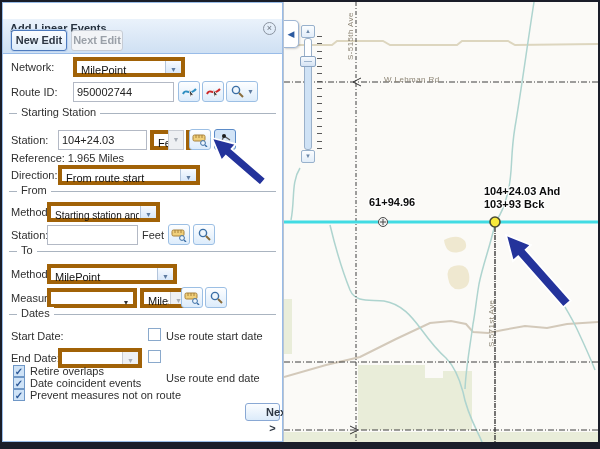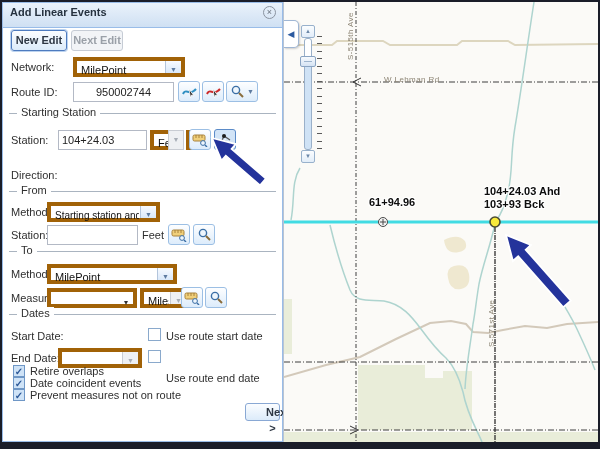--- a/index.html
+++ b/index.html
@@ -1,21 +1,21 @@
 <!DOCTYPE html>
 <html><head>
 <meta charset="utf-8">
 <style>
   * { margin:0; padding:0; box-sizing:border-box; }
   body { font-family:"Liberation Sans", sans-serif; background:#fff; }
   .screen { position:relative; width:600px; height:449px; border:2px solid #1a1d29; border-bottom-width:7px; background:#fff; overflow:hidden; }
 
   
   .panel { position:absolute; left:0; top:0; width:281px; height:440px; background:#fff; border:1px solid #99bce8; }
-  .panel-header { position:absolute; left:0; top:0; right:0; height:25px; background:linear-gradient(#eaf2fb,#cfe0f3); border-bottom:1px solid #99bce8; }
+  .panel-header { position:absolute; left:0; top:16px; right:0; height:35px; background:linear-gradient(#eaf2fb,#cfe0f3); border-bottom:1px solid #99bce8; }
   .panel-title { position:absolute; left:7px; top:3px; font-size:11px; font-weight:bold; color:#26323f; }
   .close { position:absolute; right:6px; top:3px; width:13px; height:13px; border:1px solid #8a93a0; border-radius:50%; color:#6a737f; font-size:9px; line-height:11px; text-align:center; cursor:pointer; }
 
   .lbl { position:absolute; font-size:11px; color:#2f2f2f; white-space:nowrap; }
   .ref { position:absolute; font-size:11px; color:#2f2f2f; white-space:nowrap; }
 
   .input { position:absolute; height:20px; border:1px solid #b3b9c5; background:#fff; font:11px "Liberation Sans", sans-serif; color:#222; padding:0 3px; }
   .combo { position:absolute; height:20px; border:4px solid #a16207; background:#fff; }
   .combo-text { position:absolute; left:4px; right:17px; top:3px; font-size:11px; color:#111; white-space:nowrap; overflow:hidden; }
   .combo-text.small { font-size:10px; top:4px; }
@@ -69,21 +69,21 @@
     <div class="btn focused" style="left:8px;top:27px;width:56px;">New Edit</div>
     <div class="btn disabled" style="left:68px;top:27px;width:52px;">Next Edit</div>
 
     <span class="lbl" style="left:8px;top:58px;">Network:</span>
     <div class="combo" style="left:70px;top:54px;width:112px;">
       <span class="combo-text">MilePoint</span>
       <span class="trigger">▼</span>
     </div>
 
     <span class="lbl" style="left:8px;top:83px;">Route ID:</span>
-    <input class="input" style="left: 70px; top: 79px; width: 101px; text-align: center;" value="950002744">
+    <input class="input" style="left: 70px; top: 79px; width: 101px;" value="950002744">
     <div class="ibtn" style="left:175px;top:78px;">
       <svg width="15" height="15" viewBox="0 0 15 15">
           <path d="M1,10 C4,3 7,13 14,5" fill="none" stroke="#2f8fc2" stroke-width="2"></path>
           <path d="M7,5 L12,12 L9.5,11 L8.5,14 Z" fill="#222" stroke="#fff" stroke-width="0.8"></path>
         </svg>
     </div>
     <div class="ibtn" style="left:199px;top:78px;">
       <svg width="15" height="15" viewBox="0 0 15 15">
           <path d="M1,10 C4,3 7,13 14,5" fill="none" stroke="#cc2a2a" stroke-width="2"></path>
           <path d="M7,5 L12,12 L9.5,11 L8.5,14 Z" fill="#222" stroke="#fff" stroke-width="0.8"></path>
@@ -119,22 +119,27 @@
         </svg>
     </div>
     <div class="ibtn pressed" style="left:211px;top:126px;">
       <svg width="15" height="15" viewBox="0 0 15 15">
           <path d="M2,13 L6,4 L12,8" fill="none" stroke="#555" stroke-width="1.2"></path>
           <circle cx="6" cy="4" r="2" fill="#1c1c1c"></circle>
           <path d="M7,7 L12,13 L9.8,12.2 L9,14.6 Z" fill="#222" stroke="#fff" stroke-width="0.7"></path>
         </svg>
     </div>
 
+    <span class="ref" style="left:8px;top:149px;">Reference: 1.965 Miles</span>
 
     <span class="lbl" style="left:8px;top:166px;">Direction:</span>
+    <div class="combo" style="left:55px;top:162px;width:142px;">
+      <span class="combo-text">From route start</span>
+      <span class="trigger">▼</span>
+    </div>
 
     <div class="legend" style="top:188px;">
         <span>From</span>
       </div>
 
     <span class="lbl" style="left:8px;top:203px;">Method:</span>
     <div class="combo" style="left:44px;top:199px;width:113px;">
       <span class="combo-text small">Starting station and offset</span>
       <span class="trigger">▼</span>
     </div>

